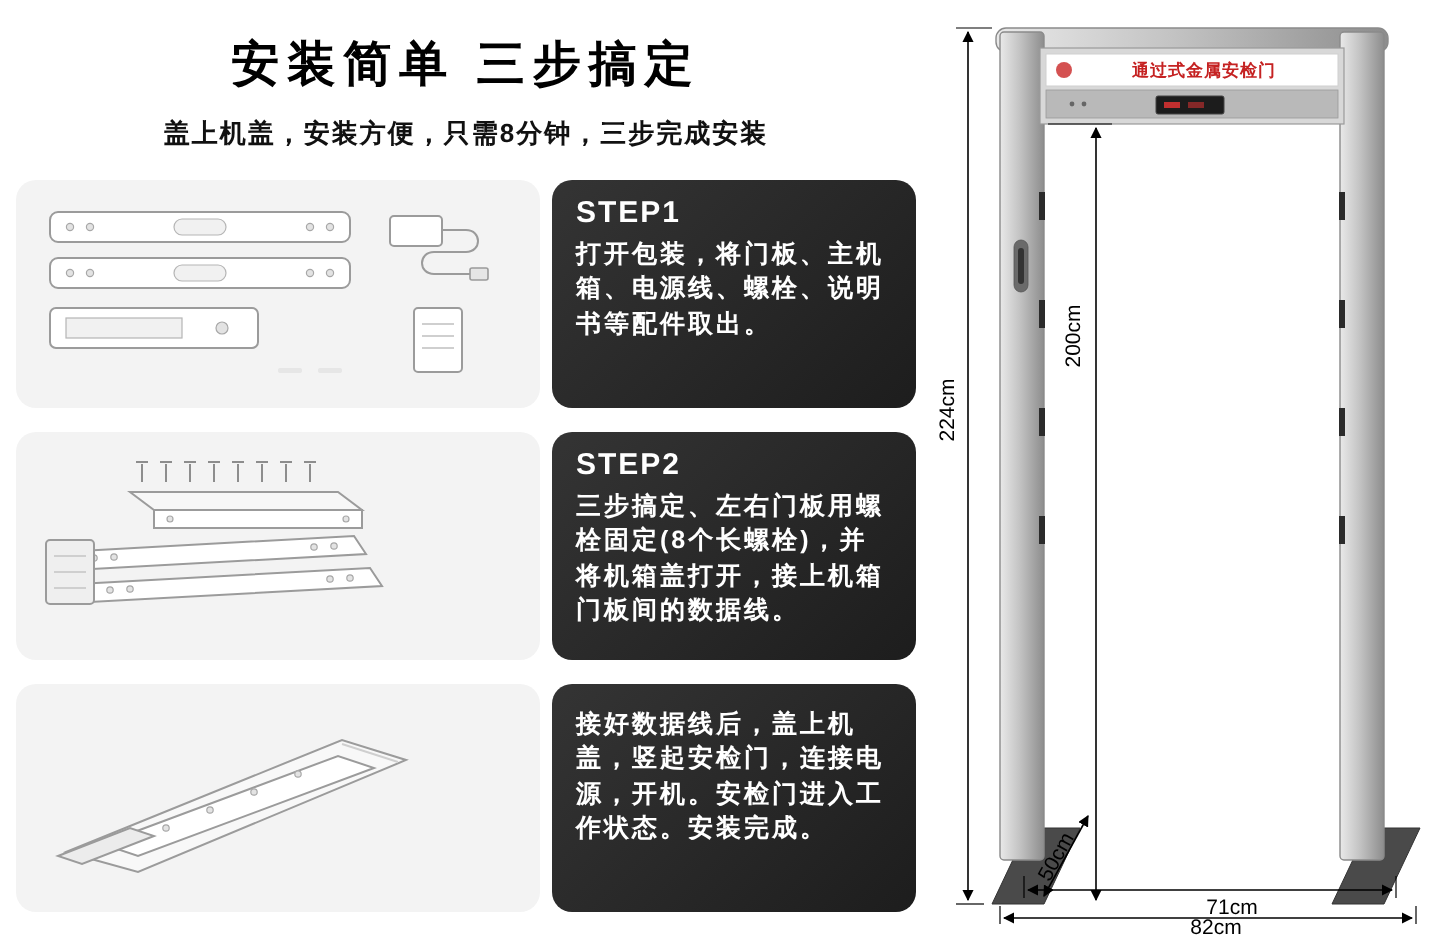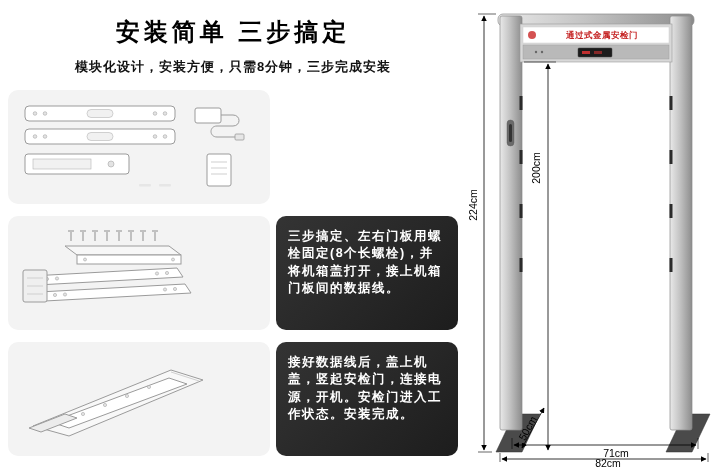--- a/index.html
+++ b/index.html
@@ -38,21 +38,21 @@
   .sign-text { fill:#c52222; font-size:8.5px; font-weight:bold; letter-spacing:0.5px;
                font-family:"Liberation Sans","DejaVu Sans",sans-serif; }
 </style>
 </head>
 <body>
 
 <div class="page">
 
   <div class="left-col">
     <div class="page-title">安装简单 三步搞定</div>
-    <div class="page-subtitle">模块化设计，安装方便，只需8分钟，三步完成安装</div>
+    <div class="page-subtitle">盖上机盖，安装方便，只需8分钟，三步完成安装</div>
 
     <div class="steps">
 
       <div class="step-row">
         <div class="step-illus">
           <svg class="illus" width="240" height="98" viewBox="0 0 240 98" aria-hidden="true">
             <rect class="ln" x="6" y="8" width="150" height="15" rx="4"></rect>
             <circle class="hole" cx="16" cy="15.5" r="1.8"></circle>
               <circle class="hole" cx="26" cy="15.5" r="1.8"></circle>
             <circle class="hole" cx="136" cy="15.5" r="1.8"></circle>
@@ -71,20 +71,24 @@
             <path class="wire" d="M202,17 h12 c8,0 8,11 0,11 h-16 c-8,0 -8,11 0,11 h18"></path>
             <rect class="fill-md" x="216" y="36" width="9" height="6" rx="1" stroke="#9b9b9b" stroke-width="0.8"></rect>
             <rect class="ln" x="188" y="56" width="24" height="32" rx="2"></rect>
             <line class="txtline" x1="192" y1="64" x2="208" y2="64"></line>
             <line class="txtline" x1="192" y1="70" x2="208" y2="70"></line>
             <line class="txtline" x1="192" y1="76" x2="208" y2="76"></line>
             <rect class="fill-md" x="120" y="86" width="12" height="2.5" rx="1"></rect>
             <rect class="fill-md" x="140" y="86" width="12" height="2.5" rx="1"></rect>
           </svg>
         </div>
+        <div class="step-box">
+          <div class="step-label">STEP1</div>
+          <div class="step-text">打开包装，将门板、主机箱、电源线、螺栓、说明书等配件取出。</div>
+        </div>
       </div>
 
       <div class="step-row">
         <div class="step-illus">
           <svg class="illus" width="240" height="98" viewBox="0 0 240 98" aria-hidden="true">
             <path class="bolt" d="M52,17 V8 M49,7 h6 M64,17 V8 M61,7 h6 M76,17 V8 M73,7 h6 M88,17 V8 M85,7 h6 M100,17 V8 M97,7 h6 M112,17 V8 M109,7 h6 M124,17 V8 M121,7 h6 M136,17 V8 M133,7 h6"></path>
             <polygon class="ln" points="46,22 150,22 162,31 58,31" style="fill:#f7f7f7"></polygon>
             <rect class="ln" x="58" y="31" width="104" height="9"></rect>
             <circle class="hole" cx="66" cy="35.5" r="1.5"></circle>
               <circle class="hole" cx="154" cy="35.5" r="1.5"></circle>
@@ -98,20 +102,21 @@
               <circle class="hole" cx="46" cy="70.5" r="1.6"></circle>
             <circle class="hole" cx="146" cy="65.5" r="1.6"></circle>
               <circle class="hole" cx="156" cy="65" r="1.6"></circle>
             <rect class="ln" x="4" y="46" width="24" height="32" rx="2" style="fill:#efefef"></rect>
             <line class="txtline" x1="8" y1="54" x2="24" y2="54"></line>
             <line class="txtline" x1="8" y1="62" x2="24" y2="62"></line>
             <line class="txtline" x1="8" y1="70" x2="24" y2="70"></line>
           </svg>
         </div>
         <div class="step-box">
+          <div class="step-label">STEP2</div>
           <div class="step-text">三步搞定、左右门板用螺栓固定(8个长螺栓)，并将机箱盖打开，接上机箱门板间的数据线。</div>
         </div>
       </div>
 
       <div class="step-row">
         <div class="step-illus">
           <svg class="illus" width="240" height="98" viewBox="0 0 240 98" aria-hidden="true">
             <polygon class="ln" points="14,76 152,20 184,30 50,86" style="fill:#f8f8f8"></polygon>
             <polygon class="ln" points="32,72 150,28 168,34 50,78" style="fill:#ffffff"></polygon>
             <polygon class="ln" points="10,78 46,64 58,68 22,82" style="fill:#ececec"></polygon>

